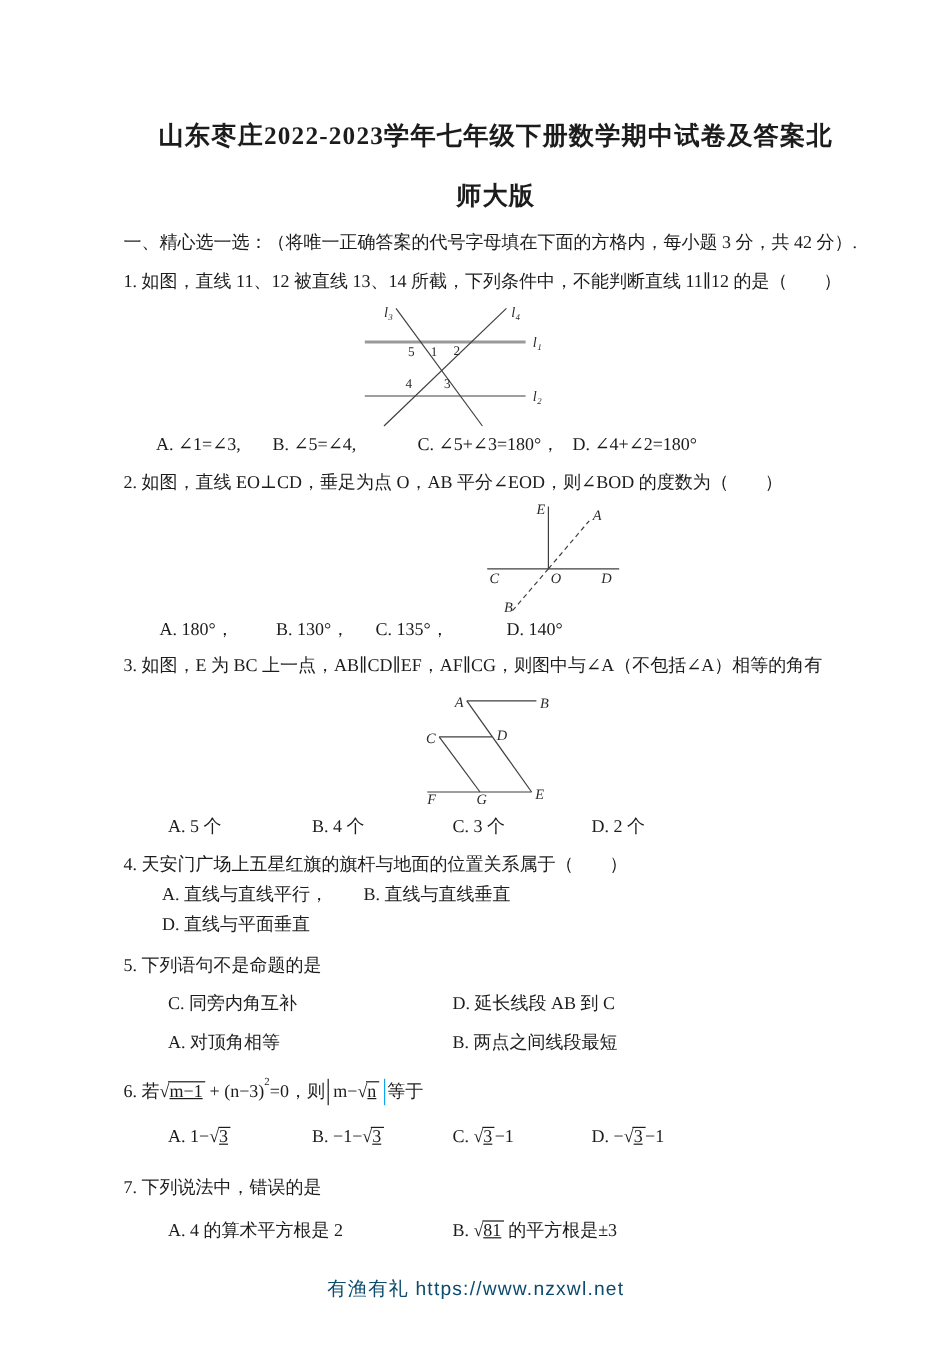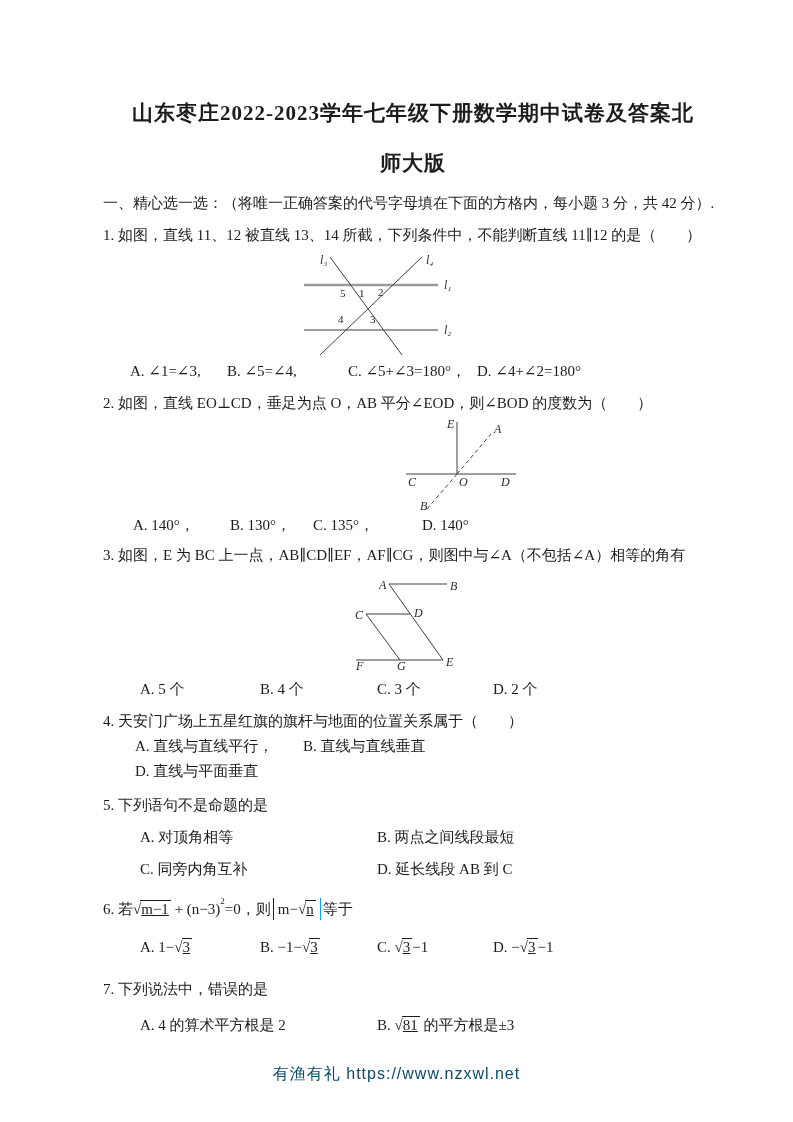--- a/index.html
+++ b/index.html
@@ -91,21 +91,21 @@
       <text x="47" y="14">E</text>
       <text x="94" y="19">A</text>
       <text x="8" y="72">C</text>
       <text x="59" y="72">O</text>
       <text x="101" y="72">D</text>
       <text x="20" y="96">B</text>
     </svg>
   </div>
 
   <div class="opts o-q2">
-    <span>A. 140°，</span>
+    <span>A. 180°，</span>
     <span>B. 130°，</span>
     <span>C. 135°，</span>
     <span>D. 140°</span>
   </div>
 
   <p class="stem mt8">3. 如图，E 为 BC 上一点，AB∥CD∥EF，AF∥CG，则图中与∠A（不包括∠A）相等的角有</p>
 
   <div class="fig fig3">
     <svg width="130" height="100" viewBox="0 0 130 100">
       <line x1="46" y1="14" x2="104" y2="14"></line>
@@ -134,26 +134,26 @@
   <div class="opts o-q4">
     <span>A. 直线与直线平行，</span>
     <span>B. 直线与直线垂直</span>
   </div>
   <div class="opts o-q4">
     <span>D. 直线与平面垂直</span>
   </div>
 
   <p class="stem mt12">5. 下列语句不是命题的是</p>
   <div class="opts o-2col mt10">
+    <span>C. 同旁内角互补</span>
+    <span>D. 延长线段 AB 到 C</span>
+  </div>
+  <div class="opts o-2col mt10">
     <span>A. 对顶角相等</span>
     <span>B. 两点之间线段最短</span>
-  </div>
-  <div class="opts o-2col mt10">
-    <span>C. 同旁内角互补</span>
-    <span>D. 延长线段 AB 到 C</span>
   </div>
 
   <p class="stem mt14"><span>6. 若</span><span class="sq"><span class="s">√</span><span class="v">m−1</span></span><span> + (n−3)</span><sup>2</sup><span>=0，则</span><span class="abs"><span>m−</span><span class="sq"><span class="s">√</span><span class="v">n</span></span></span><span>等于</span></p>
 
   <div class="opts o-4col mt16">
     <span><span>A. 1−</span><span class="sq"><span class="s">√</span><span class="v">3</span></span><span></span></span>
     <span><span>B. −1−</span><span class="sq"><span class="s">√</span><span class="v">3</span></span><span></span></span>
     <span><span>C. </span><span class="sq"><span class="s">√</span><span class="v">3</span></span><span>−1</span></span>
     <span><span>D. −</span><span class="sq"><span class="s">√</span><span class="v">3</span></span><span>−1</span></span>
   </div>

